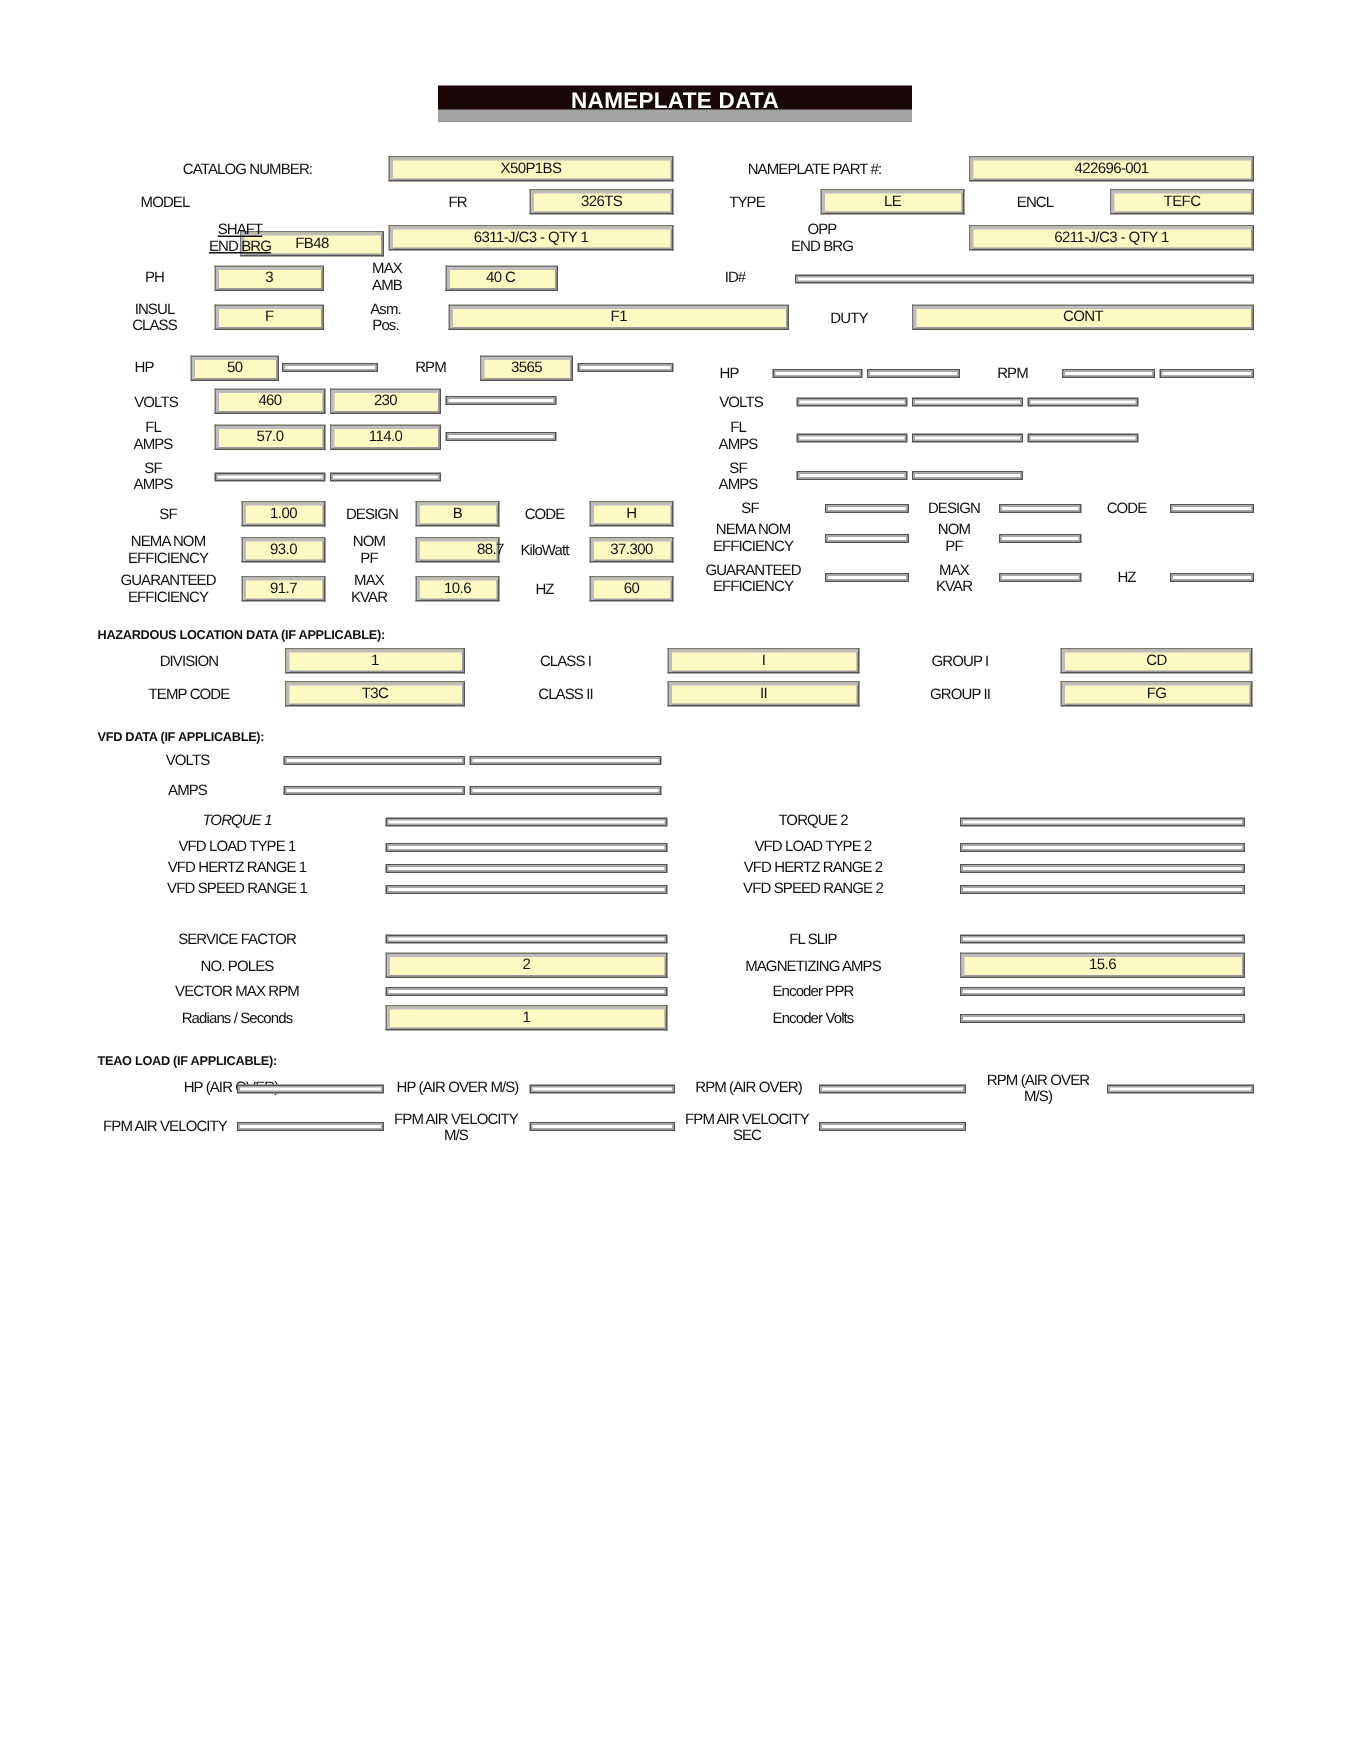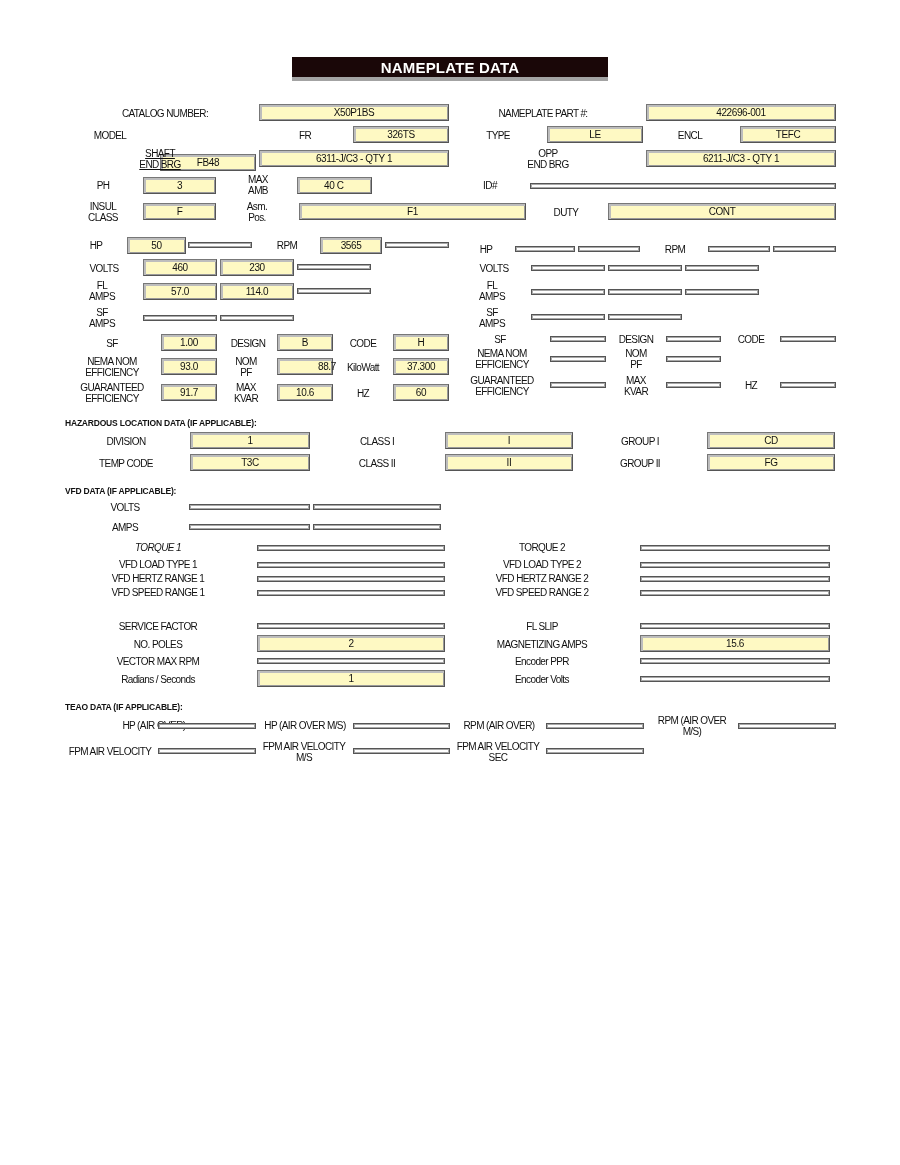--- a/index.html
+++ b/index.html
@@ -1,19 +1,19 @@
 <!DOCTYPE html>
 <html><head>
 <meta charset="utf-8">
 <style>
   html, body { margin: 0; padding: 0; background: #ffffff; }
   body { width: 900px; height: 1165px; position: relative; overflow: hidden;
          font-family: "Liberation Sans", sans-serif; color: #111; }
   .title-bar { position: absolute; left: 292px; top: 57px; width: 316px; height: 24px;
-               background: #1a0708; border-bottom: 4px solid #a3a3a3; box-sizing: border-box; }
+               background: #1a0708; border-bottom: 8px solid #a3a3a3; box-sizing: border-box; }
   .title-text { position: absolute; left: 0; right: 0; top: 2px; text-align: center;
                 color: #fff; font-weight: bold; font-size: 15px; letter-spacing: 0.2px; }
   .lbl { position: absolute; font-size: 10px; letter-spacing: -0.6px; line-height: 11px;
          text-align: center; white-space: nowrap; color: #111; }
   .sec { position: absolute; font-size: 8.5px; font-weight: bold; letter-spacing: -0.2px; color: #111; }
   .fld { position: absolute; box-sizing: border-box; height: 17px;
          border: 1px solid #555; border-top-color: #777; border-left-color: #777;
          box-shadow: inset 2px 2px 0 #bdbdbd, inset -1px -1px 0 #9a9a9a;
          background: #fef9c3; font-size: 10px; letter-spacing: -0.4px; text-align: center;
          line-height: 15px; color: #111; }
@@ -195,21 +195,21 @@
 
 <div class="lbl" style="left:474px;top:621px;width:136px;">FL SLIP</div>
 <div class="empty" style="left:640px;top:623px;width:190px;"></div>
 <div class="lbl" style="left:474px;top:639px;width:136px;">MAGNETIZING AMPS</div>
 <div class="fld" style="left:640px;top:635px;width:190px;">15.6</div>
 <div class="lbl" style="left:474px;top:656px;width:136px;">Encoder PPR</div>
 <div class="empty" style="left:640px;top:658px;width:190px;"></div>
 <div class="lbl" style="left:474px;top:674px;width:136px;">Encoder Volts</div>
 <div class="empty" style="left:640px;top:676px;width:190px;"></div>
 
-<div class="sec" style="left:65px;top:702px;">TEAO DATA (IF APPLICABLE):</div>
+<div class="sec" style="left:65px;top:702px;">TEAO LOAD (IF APPLICABLE):</div>
 <div class="lbl" style="left:72px;top:720px;width:76px;margin-left:44px;">HP (AIR OVER)</div>
 <div class="empty" style="left:158px;top:723px;width:98px;"></div>
 <div class="lbl" style="left:260px;top:720px;width:90px;">HP (AIR OVER M/S)</div>
 <div class="empty" style="left:353px;top:723px;width:97px;"></div>
 <div class="lbl" style="left:460px;top:720px;width:78px;">RPM (AIR OVER)</div>
 <div class="empty" style="left:546px;top:723px;width:98px;"></div>
 <div class="lbl" style="left:652px;top:715px;width:80px;"><span>RPM (AIR OVER</span><br><span>M/S)</span></div>
 <div class="empty" style="left:738px;top:723px;width:98px;"></div>
 
 <div class="lbl" style="left:64px;top:746px;width:92px;">FPM AIR VELOCITY</div>

